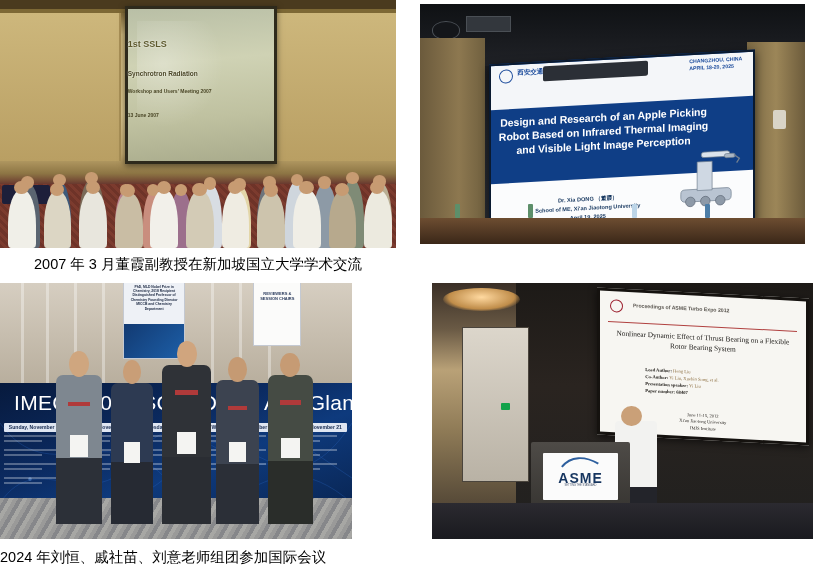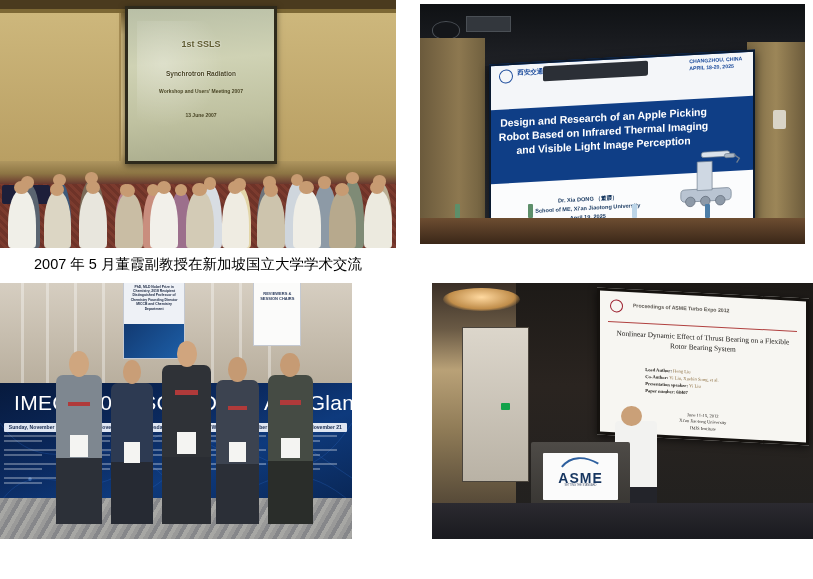--- a/index.html
+++ b/index.html
@@ -3,21 +3,21 @@
 <meta charset="utf-8">
 <style>
   html,body{margin:0;padding:0;background:#ffffff;}
   body{width:813px;height:579px;overflow:hidden;
        font-family:"Liberation Sans","DejaVu Sans",sans-serif;color:#000;}
   .page{position:relative;width:813px;height:579px;}
 
   .cell{position:absolute;}
   .photo{position:relative;overflow:hidden;background:#222;}
   .caption{font-size:14.5px;line-height:18px;color:#000;white-space:nowrap;}
-  .screen-txt{color:#fff;text-align:center;font-weight:bold;white-space:nowrap;}
+  .screen-txt{color:#fff;font-weight:bold;white-space:nowrap;}
 
   
   .p1{background:linear-gradient(180deg,#6d5a33 0%,#8a7340 6%,#c8b278 14%,#d9c48c 46%,#c2a96f 62%,#8d7544 70%,#6b3c30 74%,#7d4233 100%);}
   .p1 .ceil{position:absolute;left:0;top:0;width:100%;height:9px;background:#4a3a1e;}
   .p1 .ceil2{position:absolute;left:0;top:9px;width:100%;height:4px;background:#7d6835;}
   .p1 .wallpanelL{position:absolute;left:0;top:13px;width:30%;height:148px;
       background:linear-gradient(180deg,#cdb77c,#b99f63);border-right:2px solid #a88f56;}
   .p1 .wallpanelR{position:absolute;right:0;top:13px;width:30%;height:148px;
       background:linear-gradient(180deg,#cdb77c,#b99f63);border-left:2px solid #a88f56;}
   .p1 .scr{position:absolute;left:31.5%;top:6px;width:37%;height:152px;
@@ -193,21 +193,21 @@
         <div class="person" style="left:65%;width:7%;height:75%;background:#cdc4ad;"></div>
         <div class="head" style="left:66.6%;bottom:69%;width:3.6%;height:18%;"></div>
         <div class="person" style="left:74%;width:7%;height:78%;background:#f0eee6;"></div>
         <div class="head" style="left:75.6%;bottom:72%;width:3.6%;height:18%;"></div>
         <div class="person" style="left:83%;width:7%;height:76%;background:#b7a98d;"></div>
         <div class="head" style="left:84.6%;bottom:70%;width:3.6%;height:18%;"></div>
         <div class="person" style="left:92%;width:7%;height:78%;background:#eceadf;"></div>
         <div class="head" style="left:93.4%;bottom:72%;width:3.6%;height:18%;"></div>
       </div>
     </div>
-    <div class="caption" style="margin-top:7px;text-align:center;width:396px;">2007 年 5 月董霞副教授在新加坡国立大学学术交流</div>
+    <div class="caption" style="margin-top:7px;text-align:center;width:396px;">2007 年 3 月董霞副教授在新加坡国立大学学术交流</div>
   </div>
 
   <div class="cell" style="left:420px;top:4px;width:393px;">
     <div class="photo p2" style="width:385px;height:240px;">
       <div class="ceiling"></div>
       <div class="vent" style="left:12%;top:5%;width:11%;height:6%;"></div>
       <div class="vent" style="left:3%;top:7%;width:7%;height:7%;border-radius:50%;background:#14161a;"></div>
       <div class="wallL"></div>
       <div class="wallR"></div>
       <div class="spk" style="left:19%;top:47%;width:5%;height:18%;"></div>
@@ -362,20 +362,21 @@
         <div style="position:absolute;left:28%;top:-16%;width:44%;height:17%;border-radius:50%;background:#c59a73;"></div>
         <div style="position:absolute;left:27%;top:18%;width:46%;height:3%;background:#b03a3a;"></div>
         <div style="position:absolute;left:30%;top:43%;width:40%;height:14%;background:#f4f4f2;"></div>
       </div>
       <div style="position:absolute;left:76%;bottom:6%;width:13%;height:58%;background:linear-gradient(180deg,#454b44 0 58%,#2a2d2a 58% 100%);border-radius:7px 7px 0 0;">
         <div style="position:absolute;left:28%;top:-15%;width:44%;height:16%;border-radius:50%;background:#c69b74;"></div>
         <div style="position:absolute;left:27%;top:17%;width:46%;height:3%;background:#b03a3a;"></div>
         <div style="position:absolute;left:30%;top:42%;width:40%;height:14%;background:#f4f4f2;"></div>
       </div>
     </div>
+    <div class="caption" style="margin-top:9px;text-align:left;width:396px;">2024 年刘恒、戚社苗、刘意老师组团参加国际会议</div>
   </div>
 
   <div class="cell" style="left:432px;top:283px;width:381px;">
     <div class="photo p4" style="width:381px;height:256px;">
       <div class="wallL4"></div>
       <div class="lamp"></div>
       <div class="doorframe"></div>
       <div class="exit"></div>
 
       <div class="slide">

